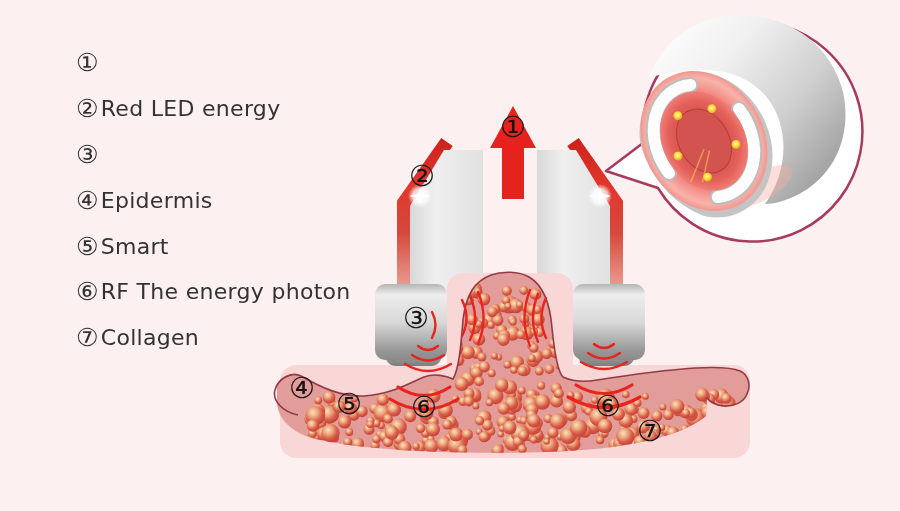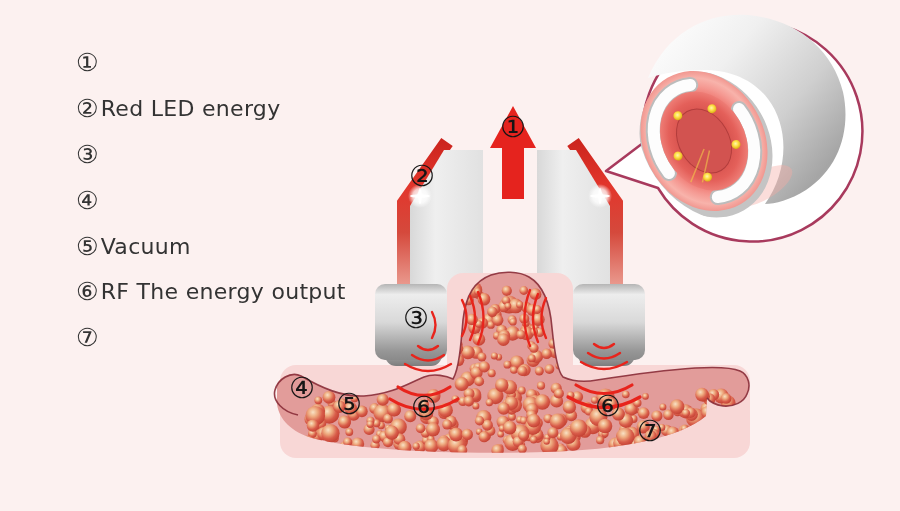--- a/index.html
+++ b/index.html
@@ -28,31 +28,33 @@
       </li>
     <li>
         <span class="num">②</span>
         <span>Red LED energy</span>
       </li>
     <li>
         <span class="num">③</span>
       </li>
     <li>
         <span class="num">④</span>
+        <span>Epidermis</span>
       </li>
     <li>
         <span class="num">⑤</span>
-        <span>Vacuum</span>
+        <span>Smart</span>
       </li>
     <li>
         <span class="num">⑥</span>
-        <span>RF The energy output</span>
+        <span>RF The energy photon</span>
       </li>
     <li>
         <span class="num">⑦</span>
+        <span>Collagen</span>
       </li>
   </ul>
 
   <svg class="art" width="900" height="511" viewBox="0 0 900 511">
     <defs>
       <linearGradient id="redEdgeG" x1="0" y1="140" x2="0" y2="294" gradientUnits="userSpaceOnUse">
         <stop offset="0" stop-color="#cb241d"></stop>
           <stop offset="0.3" stop-color="#e2362c"></stop>
         <stop offset="0.6" stop-color="#d5493c"></stop>
           <stop offset="1" stop-color="#eda79c"></stop>

